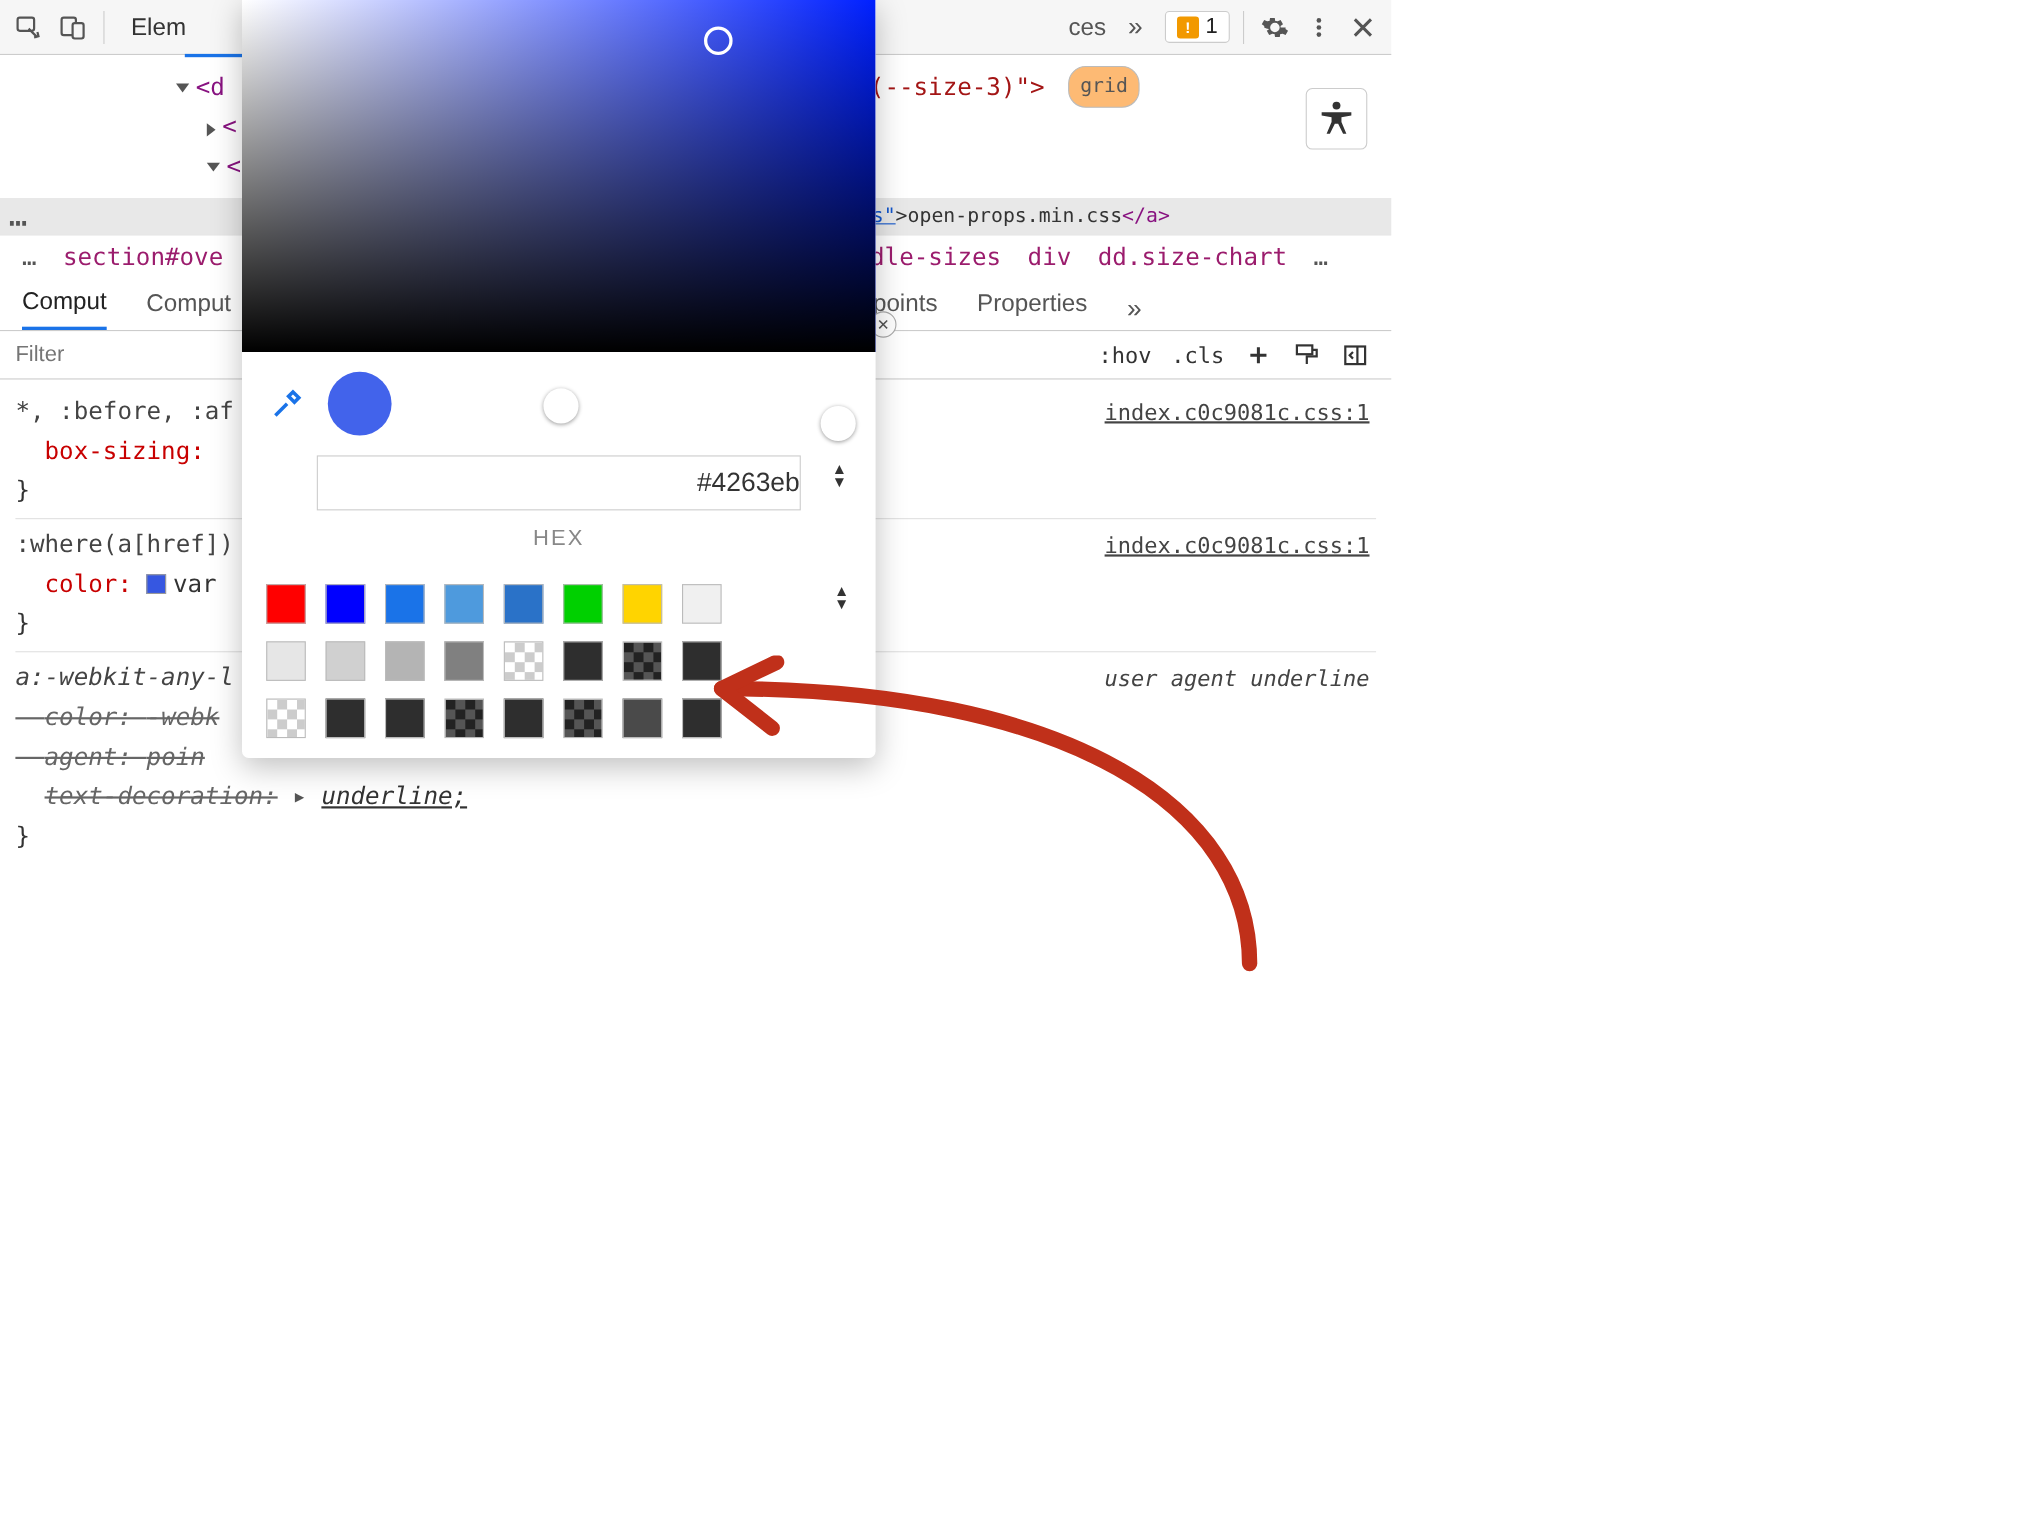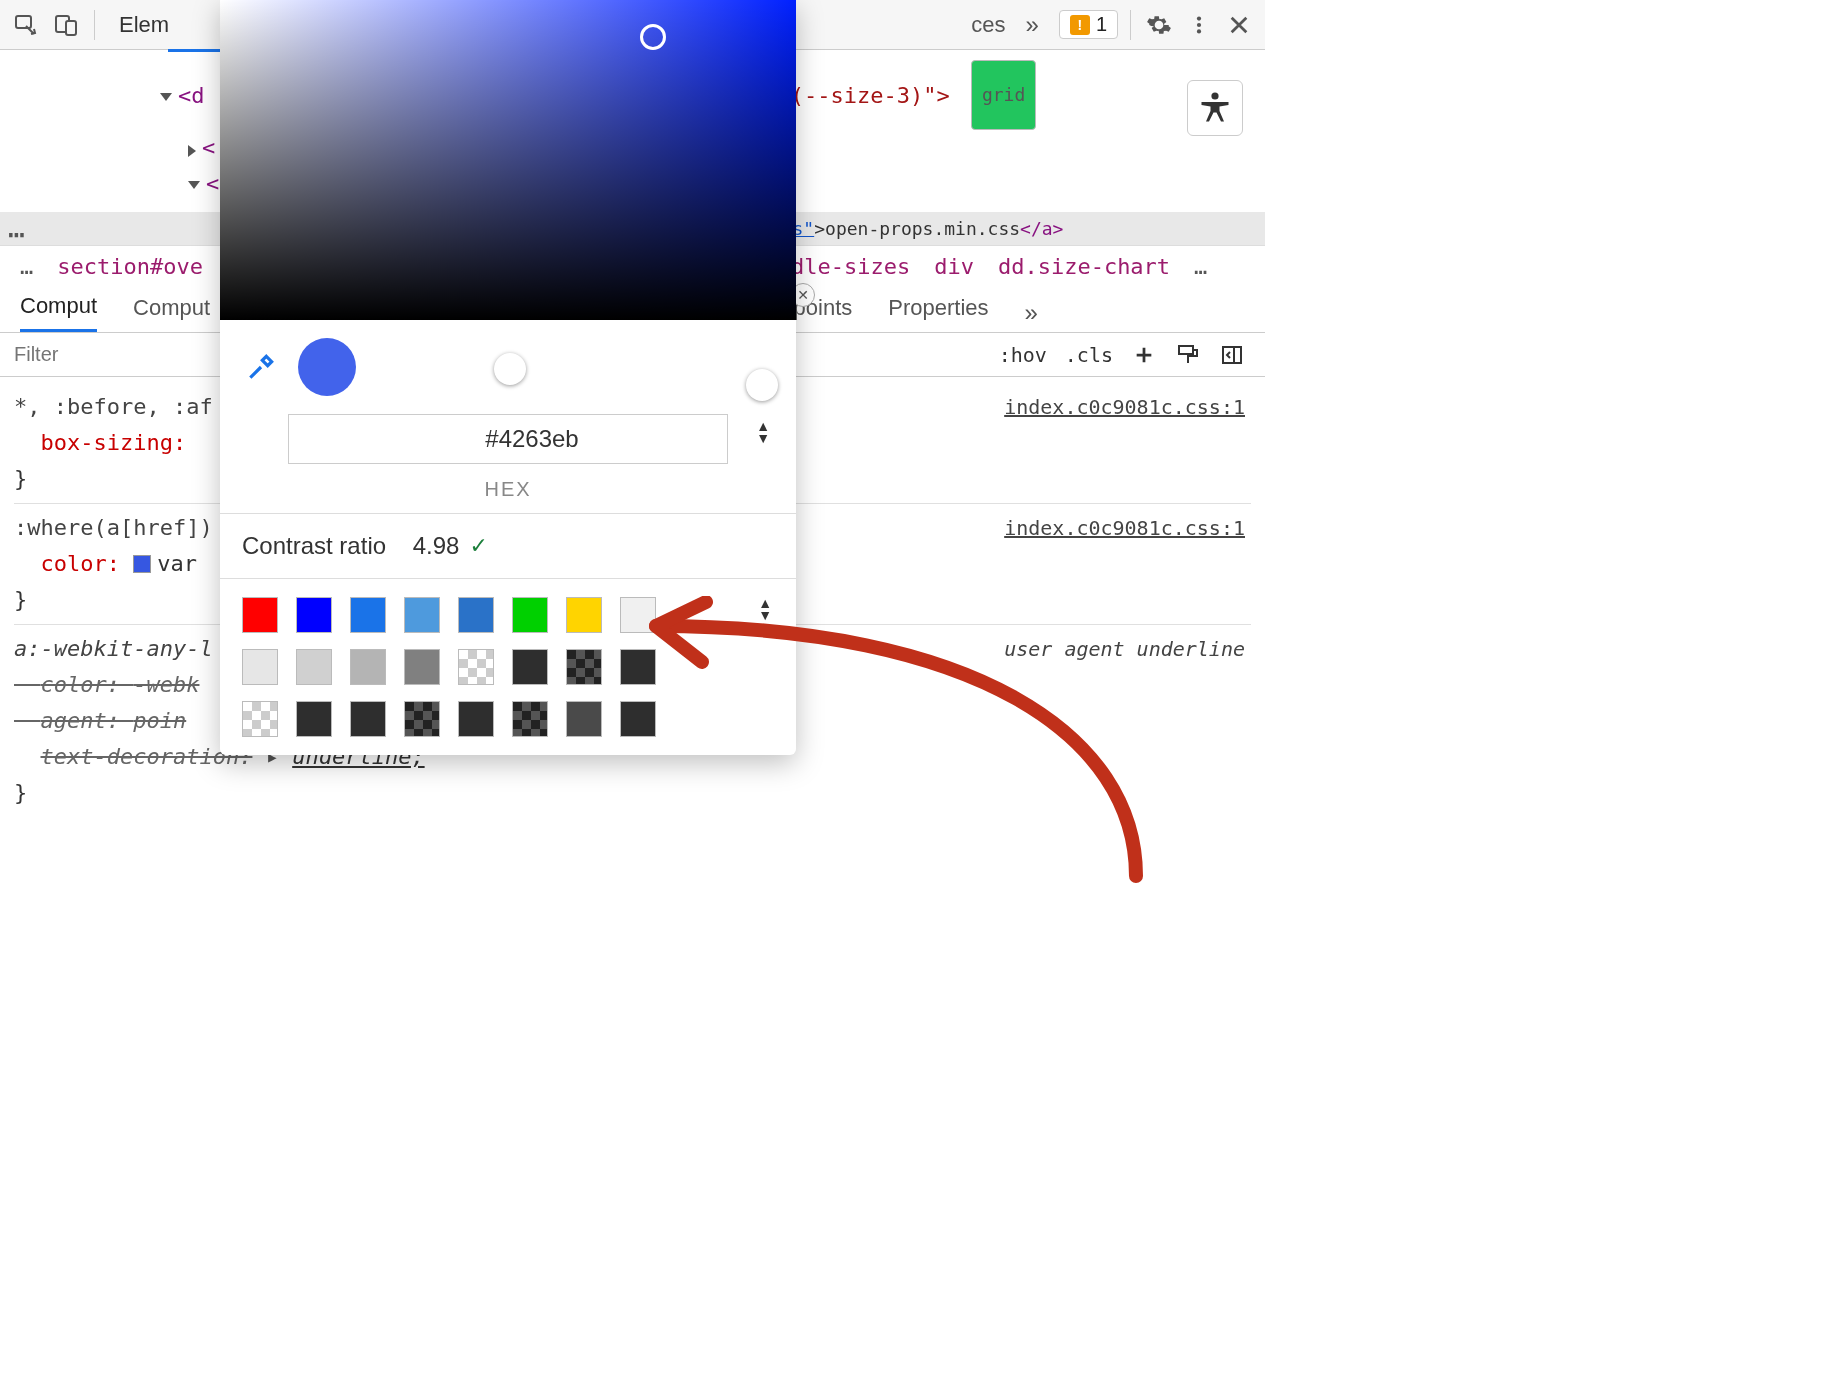--- a/index.html
+++ b/index.html
@@ -50,22 +50,22 @@
   
   .dom-area {
     padding: 10px 0 10px 160px;
     font-size: 22px;
     line-height: 36px;
   }
   .tag { color: #881280; }
   .attr { color: #a31515; }
   .text-link { color: #1155cc; text-decoration: underline; }
   .grid-pill {
-    display:inline-block; border:1px solid #bbb; background:#22c55e;
-    border-radius:4px; padding:16px 10px; font-size:18px; color:#555;
+    display:inline-block; border:1px solid #bbb; background:#fdba74;
+    border-radius:16px; padding:0 10px; font-size:18px; color:#555;
     margin-left:8px; vertical-align: 2px;
   }
   .tri { display:inline-block; width:0;height:0;border-top:8px solid #555;border-left:6px solid transparent;border-right:6px solid transparent; margin-right:6px; transform: translateY(-2px);}
   .tri-right { display:inline-block; width:0;height:0;border-left:8px solid #555;border-top:6px solid transparent;border-bottom:6px solid transparent; margin-right:6px; transform: translateY(2px);}
 
   .highlight-row {
     background:#e8e8e8; padding:6px 0 6px 0;
   }
   .dots-left { position:absolute; left:0; font-size:28px; color:#555; padding:0 8px; }
   .close-badge {
@@ -158,21 +158,21 @@
       linear-gradient(to right, rgba(66,99,235,0), #4263eb),
       repeating-conic-gradient(#ddd 0% 25%, #fff 0% 50%) 0 0/16px 16px;
   }
   .thumb {
     position:absolute; top:-6px; width:32px;height:32px;border-radius:50%;
     background:#fff; box-shadow:0 1px 4px rgba(0,0,0,0.4);
   }
   .slider-col { display:flex; flex-direction:column; gap:16px; flex:1; }
   .hex-row { display:flex; align-items:center; justify-content:center; gap:18px; padding:0 22px 14px 22px; position:relative;}
   .hex-input {
-    width:440px; height:50px; border:1px solid #ccc; text-align:center;
+    width:440px; height:50px; border:1px solid #ccc; text-align:right;
     font-size:24px; color:#333;padding-left:48px;
   }
   .hex-label { text-align:center; color:#888; font-size:20px; letter-spacing:2px; padding-bottom:12px;}
   .spinner { position:absolute; right:26px; top:6px; font-size:14px; color:#333; line-height:12px;}
   .contrast-row {
     border-top:1px solid #ddd; border-bottom:1px solid #ddd;
     padding:18px 22px; font-size:24px; color:#333;
     display:flex; align-items:center; gap:10px;
   }
   .check { color:#1b7f3b; font-size:22px; }
@@ -364,25 +364,20 @@
         <div class="thumb" style="right:-4px;"></div>
       </div>
     </div>
   </div>
   <div class="hex-row">
     <input class="hex-input" value="#4263eb" style="">
     <div class="spinner">▲<br>▼</div>
   </div>
   <div class="hex-label">HEX</div>
 
-  <div class="contrast-row">
-    <span>Contrast ratio</span>&nbsp;
-    <span>4.98</span>
-    <span class="check">✓</span>
-  </div>
 
   <div class="swatch-grid">
     <div class="spin2">▲<br>▼</div>
     <div class="swatch-row" id="swr1">
         <div class="swatch" style="background: rgb(255, 0, 0);"></div>
         <div class="swatch" style="background: rgb(0, 0, 255);"></div>
         <div class="swatch" style="background: rgb(26, 115, 232);"></div>
         <div class="swatch" style="background: rgb(78, 154, 221);"></div>
         <div class="swatch" style="background: rgb(42, 114, 200);"></div>
         <div class="swatch" style="background: rgb(0, 208, 0);"></div>

